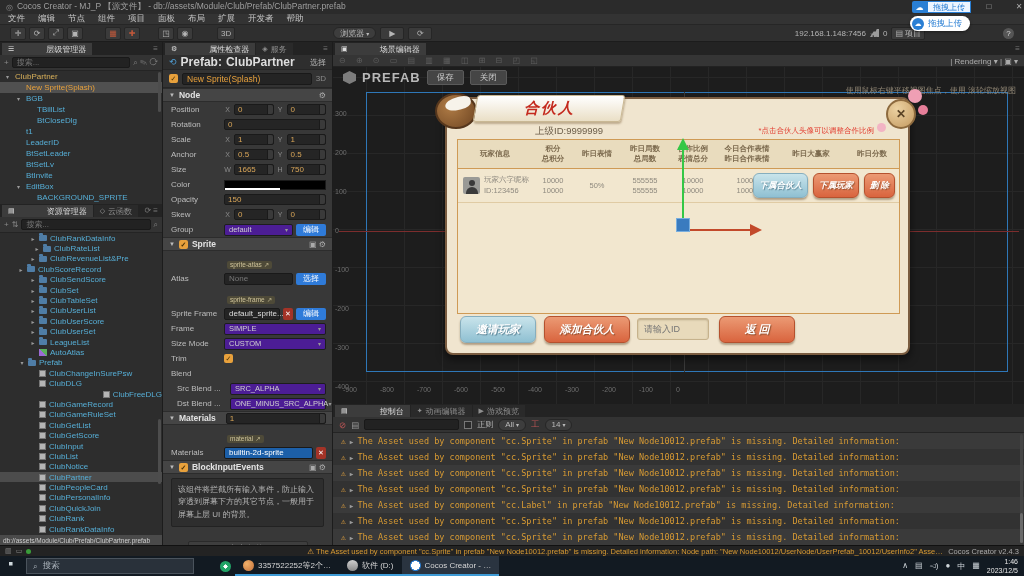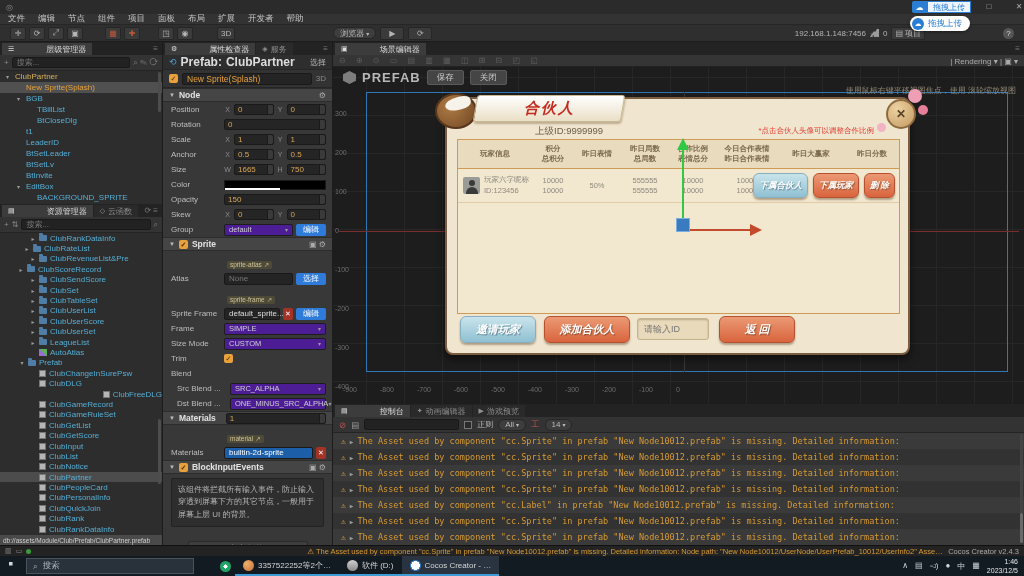--- a/index.html
+++ b/index.html
@@ -176,20 +176,21 @@
   .ticon { width:11px; height:11px; border-radius:50%; flex:none; }
   #tb-tray { margin-left:auto; display:flex; align-items:center; gap:7px; padding-right:6px; }
   #tb-tray .tri { font-size:8px; color:#cfd5da; }
   #tb-clock { text-align:right; font-size:7px; color:#e8e8e8; line-height:1.3; }
 </style>
 </head>
 <body>
 
 <div class="abs" id="titlebar">
   <span class="appic">◎</span>
+  <span class="ttl">Cocos Creator - MJ_P 【源文件】 - db://assets/Module/Club/Prefab/ClubPartner.prefab</span>
   <span class="wbtn" style="margin-left:auto"></span>
 </div>
 <div class="abs wbtn" style="top:2px;left:982px;z-index:31">□</div>
 <div class="abs wbtn" style="top:2px;left:1012px;z-index:31">✕</div>
 
 <div class="abs" id="upl1">
   <span class="cl">☁</span>
   <span class="lb">拖拽上传</span>
 </div>
 <div class="abs" id="upl2">
@@ -332,21 +333,21 @@
     <span class="sic">⇅</span>
     <input placeholder="搜索..." style="">
     <span class="sic">⌕</span>
   </div>
   <div id="atree">
       <div class="arow" style="padding-left: 30px;">
         <span class="arr">▸</span>
         <span class="fold"></span>
         <span class="aname">ClubRankDataInfo</span>
       </div>
-      <div class="arow" style="padding-left: 24px;">
+      <div class="arow" style="padding-left: 34px;">
         <span class="arr">▸</span>
         <span class="fold"></span>
         <span class="aname">ClubRateList</span>
       </div>
       <div class="arow" style="padding-left: 30px;">
         <span class="arr">▸</span>
         <span class="fold"></span>
         <span class="aname">ClubRevenueList&amp;Pre</span>
       </div>
       <div class="arow" style="padding-left: 18px;">

